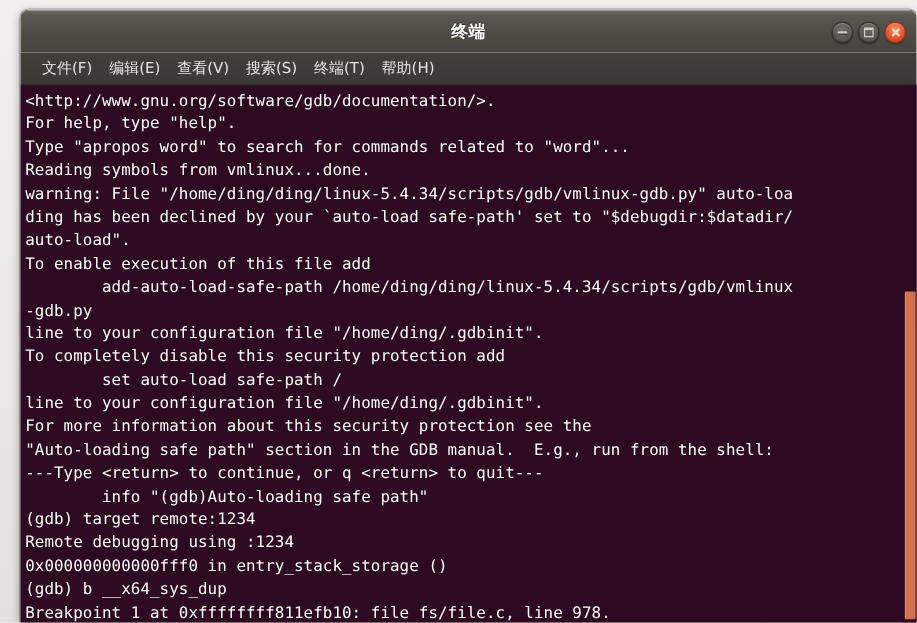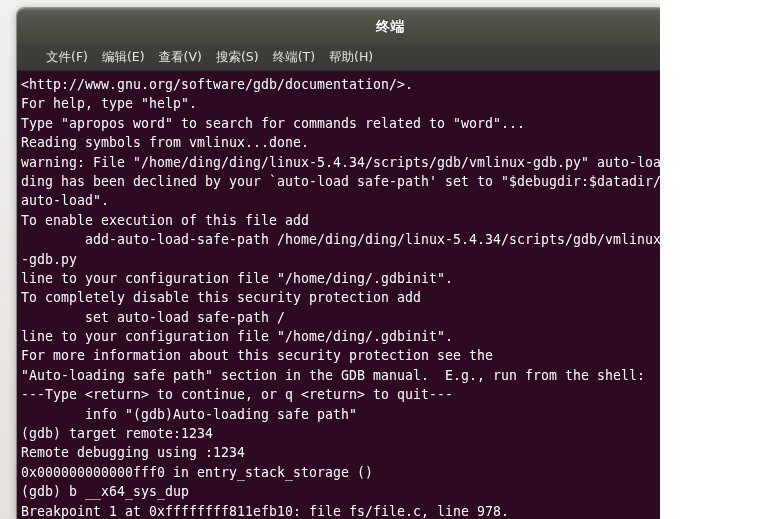--- a/index.html
+++ b/index.html
@@ -7,21 +7,21 @@
     padding: 0;
     width: 764px;
     height: 519px;
     overflow: hidden;
     background: #ffffff;
     font-family: "DejaVu Sans", "Liberation Sans", sans-serif;
   }
 
   #root {
     position: relative;
-    width: 660px;
+    width: 764px;
     height: 519px;
     background: linear-gradient(180deg, #f2f0ef 0%, #eae7e5 60%, #e3e0de 100%);
     overflow: hidden;
   }
 
   
   .window {
     position: absolute;
     left: 17px;
     top: 8px;
@@ -100,21 +100,21 @@
   .x-glyph::before { transform: rotate(45deg); }
   .x-glyph::after  { transform: rotate(-45deg); }
 
   
   .menubar {
     flex: 0 0 26px;
     height: 26px;
     background: linear-gradient(180deg, #413f3a 0%, #3b3935 100%);
     display: flex;
     align-items: center;
-    padding-left: 22px;
+    padding-left: 11px;
     border-bottom: 1px solid #2c2a27;
   }
   .menu-item {
     color: #e6e4df;
     font-size: 12.5px;
     padding: 3px 7px;
     line-height: 1;
     cursor: default;
     user-select: none;
     white-space: nowrap;

